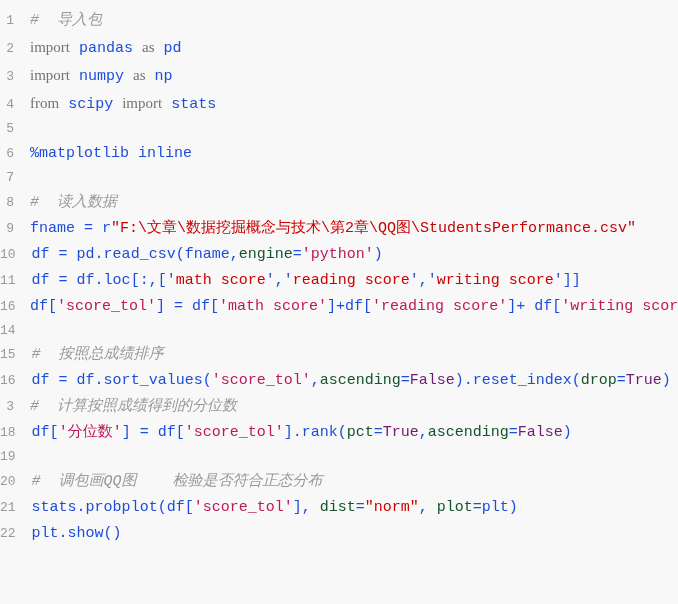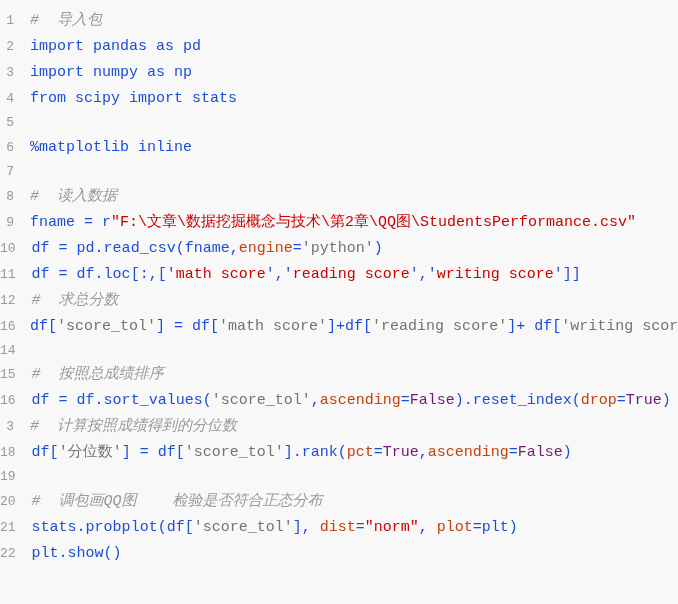--- a/index.html
+++ b/index.html
@@ -39,25 +39,25 @@
     }
 
     .line-content {
       flex: 1;
       white-space: pre;
       font-size: 15px;
     }
 
     
     .c-comment { color: #999; font-style: italic; }
-    .c-keyword { color: #1d4ed8; } 
+    .c-keyword { color: #737373; font-family: Liberation Serif, serif; } 
     .c-name { color: #1d4ed8; }
     .c-string-red { color: #c00; }
-    .c-string-single { color: #737373; }
-    .c-param-name { color: #c2410c; } 
+    .c-string-single { color: #be185d; }
+    .c-param-name { color: #14532d; } 
     .c-kw-blue { color: #701a75; }
   </style>
 </head>
 <body>
 
 <div class="code-container">
 
   <div class="code-line">
     <span class="line-number">1</span>
     <span class="line-content"><span class="c-comment">#  导入包</span></span>
@@ -105,24 +105,20 @@
   <div class="code-line">
     <span class="line-number">10</span>
     <span class="line-content"><span class="c-name">df = pd.read_csv(fname,</span><span class="c-param-name">engine</span><span class="c-name">=</span><span class="c-string-single">'python'</span><span class="c-name">)</span></span>
   </div>
 
   <div class="code-line">
     <span class="line-number">11</span>
     <span class="line-content"><span class="c-name">df = df.loc[:,['</span><span class="c-string-red">math score</span><span class="c-name">','</span><span class="c-string-red">reading score</span><span class="c-name">','</span><span class="c-string-red">writing score</span><span class="c-name">']]</span></span>
   </div>
 
-  <div class="code-line">
-    <span class="line-number">12</span>
-    <span class="line-content"><span class="c-comment">#  求总分数</span></span>
-  </div>
 
   <div class="code-line">
     <span class="line-number">16</span>
     <span class="line-content"><span class="c-name">df[</span><span class="c-string-single">'score_tol'</span><span class="c-name">] = df[</span><span class="c-string-single">'math score'</span><span class="c-name">]+df[</span><span class="c-string-single">'reading score'</span><span class="c-name">]+ df[</span><span class="c-string-single">'writing score'</span><span class="c-name">]</span></span>
   </div>
 
   <div class="code-line">
     <span class="line-number">14</span>
     <span class="line-content"></span>
   </div>

